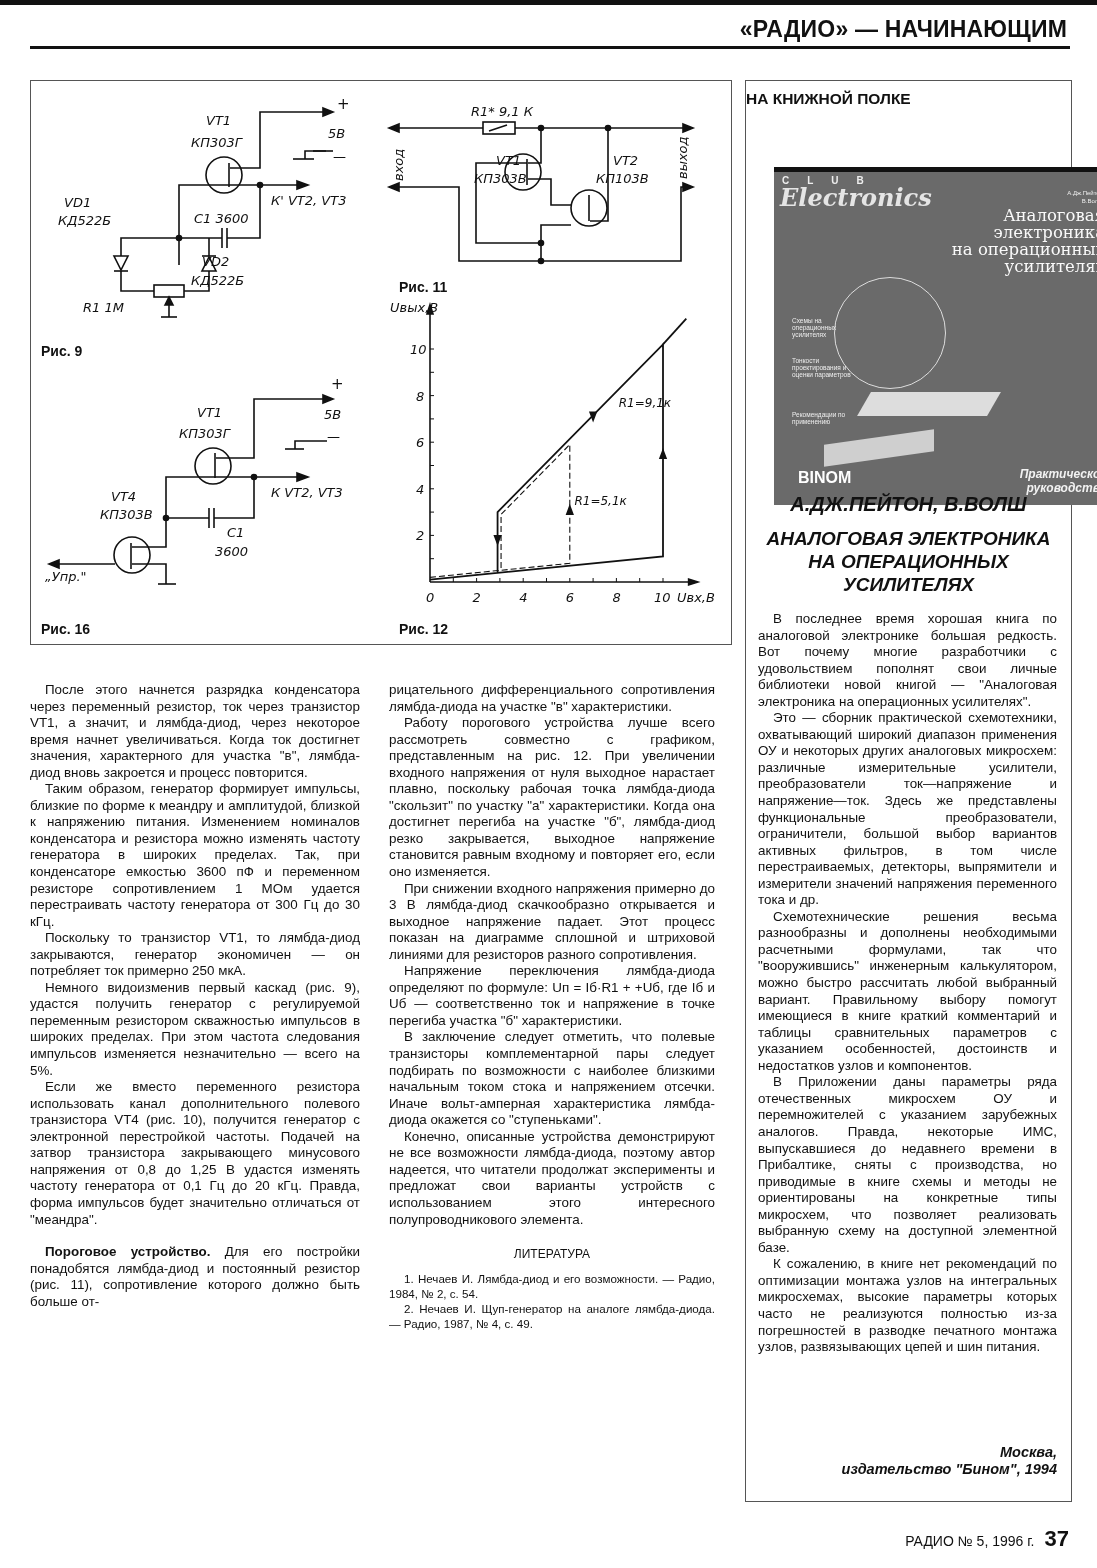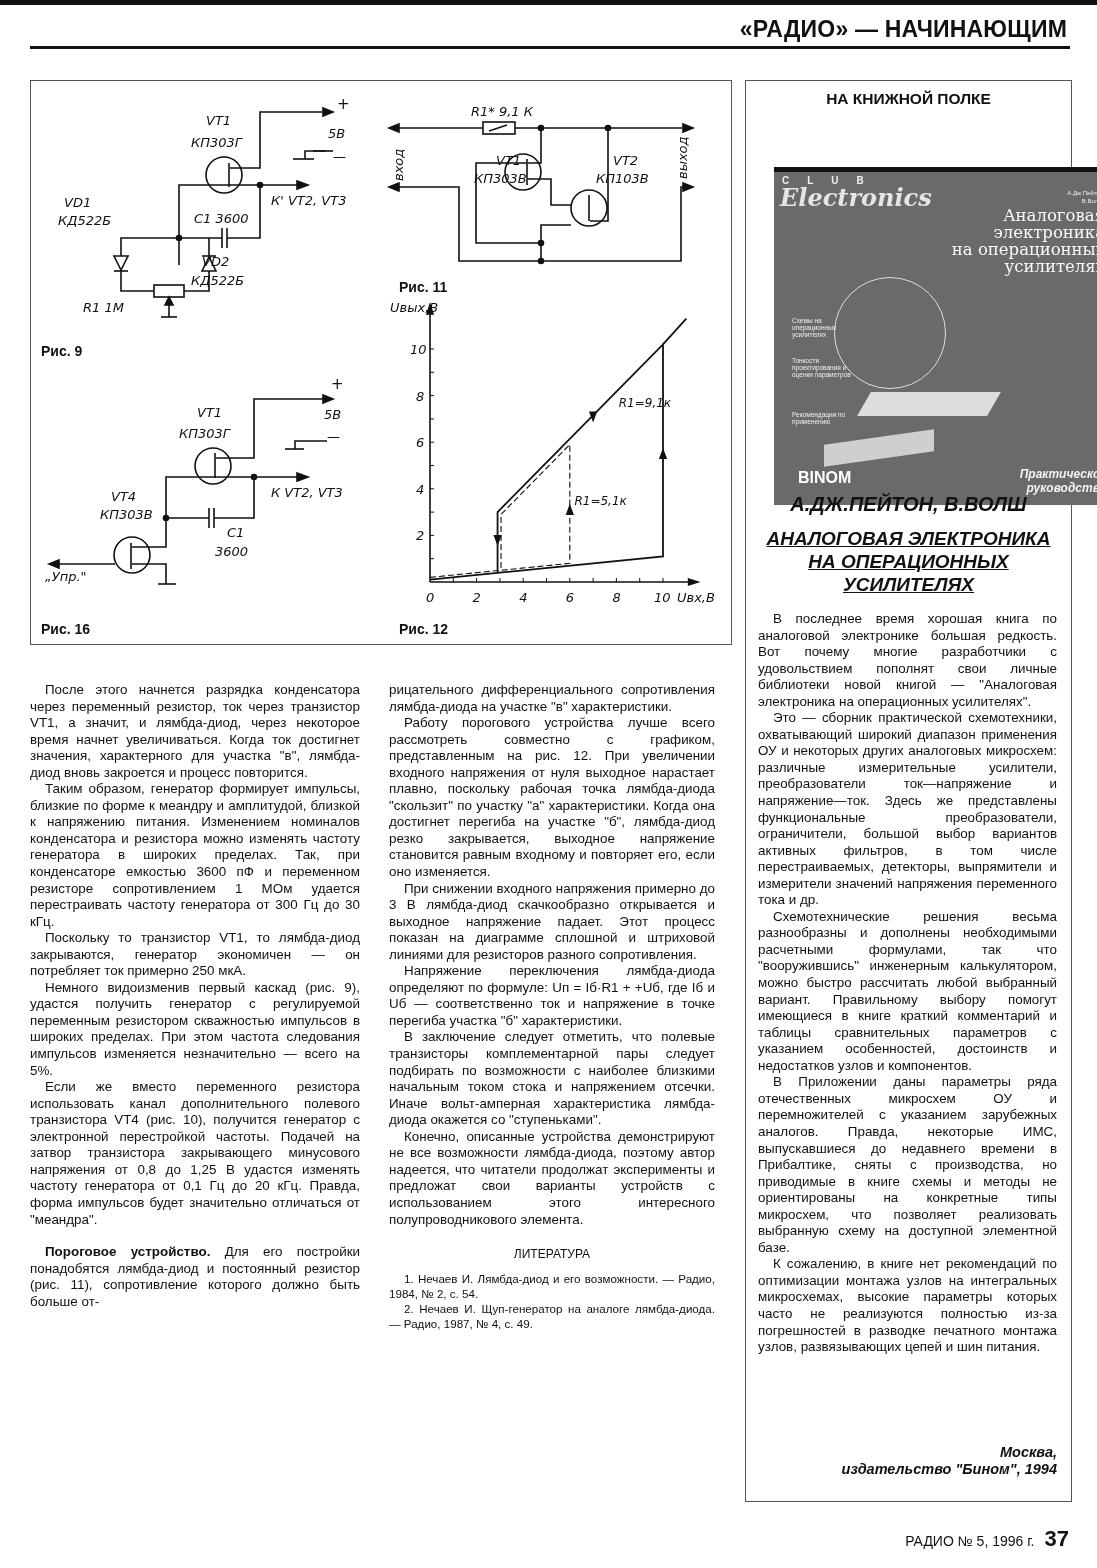--- a/index.html
+++ b/index.html
@@ -15,21 +15,21 @@
   .col { position: absolute; font-size: 13.4px; line-height: 16.55px; text-align: justify; font-family: "Liberation Sans", sans-serif; }
   .col p { margin: 0; text-indent: 15px; }
   .col p.noindent { text-indent: 0; }
   .col1 { left: 30px; top: 682px; width: 330px; }
   .col2 { left: 389px; top: 682px; width: 326px; }
   .col b { font-weight: bold; }
   .lit-title { text-align: center; text-indent: 0 !important; margin: 18px 0 8px 0 !important; font-size: 12px; }
   .ref { font-size: 11.6px; line-height: 15px; }
 
   .sidebar { position: absolute; left: 745px; top: 80px; width: 325px; height: 1420px; border: 1px solid #555; }
-  .sb-title { position: absolute; left: 0; width: 325px; top: 9px; text-align: center; font-weight: bold; font-size: 15.5px; }
+  .sb-title { position: absolute; left: 0; width: 325px; top: 9px; text-align: left; font-weight: bold; font-size: 15.5px; }
   .cover { position: absolute; left: 28px; top: 42px; width: 339px; height: 338px; background: #6a6a6a; overflow: hidden; margin-top: 44px; }
   .cover .topstripe { position: absolute; left: 0; top: 0; width: 100%; height: 5px; background: #111; }
   .cover .club { position: absolute; left: 8px; top: 8px; color: #eee; font-size: 10px; letter-spacing: 18px; font-weight: bold; }
   .cover .brand { position: absolute; left: 6px; top: 16px; color: #e5e5e5; font-family: "DejaVu Serif", serif; font-style: italic; font-weight: bold; font-size: 24px; }
   .cover .authors { position: absolute; right: 10px; top: 22px; color: #eee; font-size: 6px; text-align: right; line-height: 8px; }
   .cover .booktitle { position: absolute; right: 8px; top: 40px; color: #fafafa; font-family: "DejaVu Serif", serif; font-size: 16.5px; line-height: 17px; text-align: right; }
   .cover .side1, .cover .side2, .cover .side3 { position: absolute; left: 18px; color: #eee; font-size: 6.5px; line-height: 7px; }
   .cover .side1 { top: 150px; } .cover .side2 { top: 190px; } .cover .side3 { top: 244px; }
   .cover .chip { position: absolute; left: 90px; top: 225px; width: 130px; height: 24px; background: #ddd; transform: skewX(-30deg); }
   .cover .chip2 { position: absolute; left: 50px; top: 270px; width: 110px; height: 22px; background: #cfcfcf; transform: skewY(-8deg); }
@@ -257,21 +257,21 @@
     <div class="circle"></div>
     <div class="side1" style="width:70px;">Схемы на операционных усилителях</div>
     <div class="side2" style="width:70px;">Тонкости проектирования и оценки параметров</div>
     <div class="side3" style="width:70px;">Рекомендации по применению</div>
     <div class="chip"></div>
     <div class="chip2"></div>
     <div class="pubname">BINOM</div>
     <div class="tagline" style="width:90px;">Практическое руководство</div>
   </div>
   <div class="book-authors">А.ДЖ.ПЕЙТОН, В.ВОЛШ</div>
-  <div class="book-title" style="padding:0 18px; box-sizing:border-box;text-decoration:underline;">АНАЛОГОВАЯ ЭЛЕКТРОНИКА НА ОПЕРАЦИОННЫХ УСИЛИТЕЛЯХ</div>
+  <div class="book-title" style="padding:0 18px; box-sizing:border-box;">АНАЛОГОВАЯ ЭЛЕКТРОНИКА НА ОПЕРАЦИОННЫХ УСИЛИТЕЛЯХ</div>
   <div class="sb-text">
     <p>В последнее время хорошая книга по аналоговой электронике большая редкость. Вот почему многие разработчики с удовольствием пополнят свои личные библиотеки новой книгой — "Аналоговая электроника на операционных усилителях".</p>
     <p>Это — сборник практической схемотехники, охватывающий широкий диапазон применения ОУ и некоторых других аналоговых микросхем: различные измерительные усилители, преобразователи ток—напряжение и напряжение—ток. Здесь же представлены функциональные преобразователи, ограничители, большой выбор вариантов активных фильтров, в том числе перестраиваемых, детекторы, выпрямители и измерители значений напряжения переменного тока и др.</p>
     <p>Схемотехнические решения весьма разнообразны и дополнены необходимыми расчетными формулами, так что "вооружившись" инженерным калькулятором, можно быстро рассчитать любой выбранный вариант. Правильному выбору помогут имеющиеся в книге краткий комментарий и таблицы сравнительных параметров с указанием особенностей, достоинств и недостатков узлов и компонентов.</p>
     <p>В Приложении даны параметры ряда отечественных микросхем ОУ и перемножителей с указанием зарубежных аналогов. Правда, некоторые ИМС, выпускавшиеся до недавнего времени в Прибалтике, сняты с производства, но приводимые в книге схемы и методы не ориентированы на конкретные типы микросхем, что позволяет реализовать выбранную схему на доступной элементной базе.</p>
     <p>К сожалению, в книге нет рекомендаций по оптимизации монтажа узлов на интегральных микросхемах, высокие параметры которых часто не реализуются полностью из-за погрешностей в разводке печатного монтажа узлов, развязывающих цепей и шин питания.</p>
   </div>
   <div class="sb-sign">
     <div>Москва,</div>
     <div>издательство "Бином", 1994</div>

